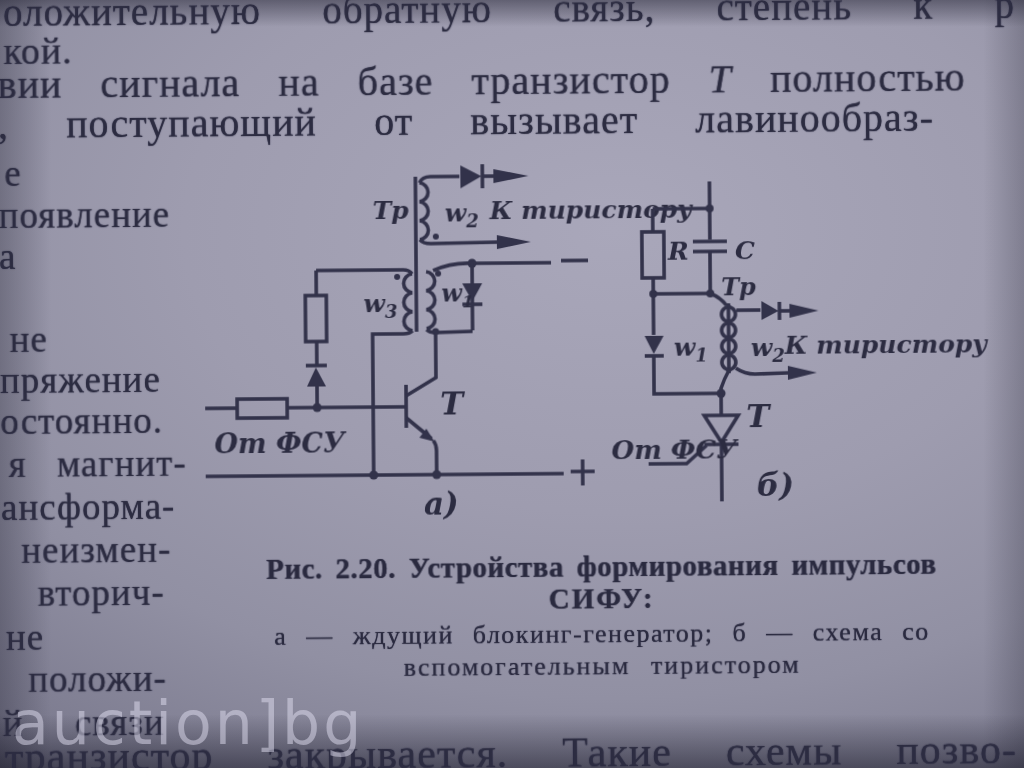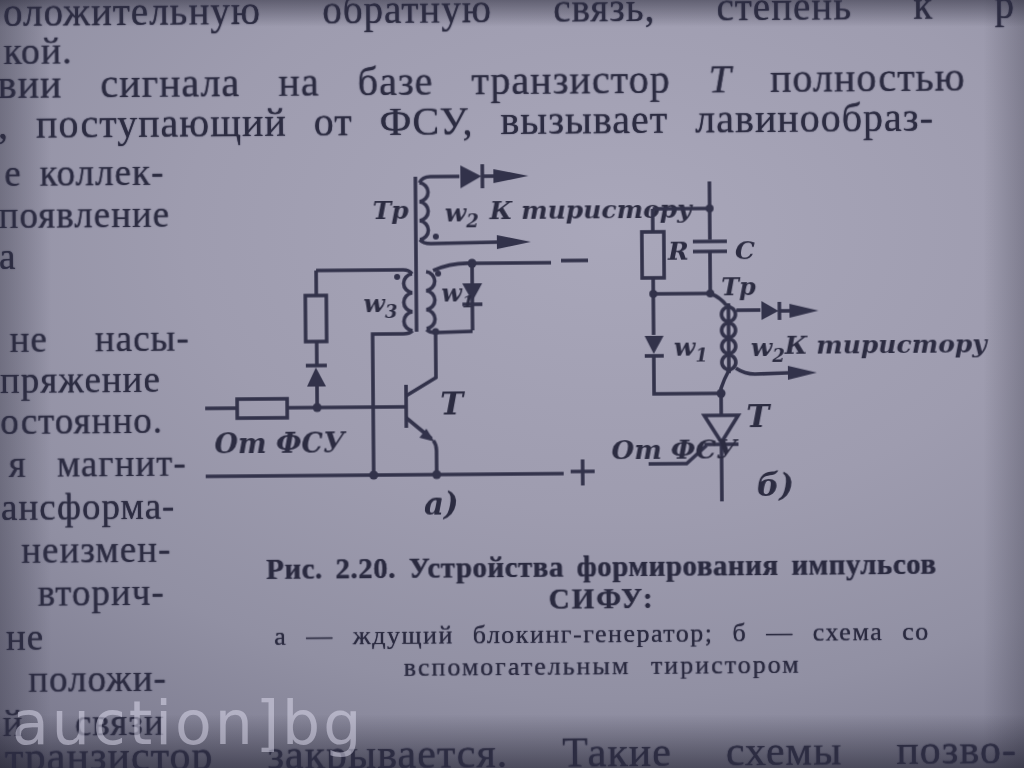--- a/index.html
+++ b/index.html
@@ -66,37 +66,34 @@
           <span class="word">на</span>
           <span class="word">базе</span>
           <span class="word">транзистор</span>
           <span class="word it">Т</span>
           <span class="word">полностью</span>
         </div>
         <div class="text-line" style="left: 0px; top: 98px; width: 936px; font-size: 40px; line-height: 46px;">
           <span class="word">,</span>
           <span class="word">поступающий</span>
           <span class="word">от</span>
-          <span class="word">ФСУ,</span>
           <span class="word">вызывает</span>
           <span class="word">лавинообраз-</span>
         </div>
         <div class="text-line" style="left: 6px; top: 148px; width: 160px; font-size: 37px; line-height: 43px;">
           <span class="word">е</span>
-          <span class="word">коллек-</span>
         </div>
         <div class="text-line" style="left: 0px; top: 190px; width: 192px; font-size: 37px; line-height: 43px;">
           <span class="word">появление</span>
         </div>
         <div class="text-line" style="left: 0px; top: 231px; width: 170px; font-size: 37px; line-height: 43px;">
           <span class="word">а</span>
         </div>
         <div class="text-line" style="left: 10px; top: 314px; width: 180px; font-size: 37px; line-height: 43px;">
           <span class="word">не</span>
-          <span class="word">насы-</span>
         </div>
         <div class="text-line" style="left: 0px; top: 355px; width: 194px; font-size: 37px; line-height: 43px;">
           <span class="word">пряжение</span>
         </div>
         <div class="text-line" style="left: 0px; top: 396px; width: 186px; font-size: 37px; line-height: 43px;">
           <span class="word">остоянно.</span>
         </div>
         <div class="text-line" style="left: 8px; top: 439px; width: 178px; font-size: 37px; line-height: 43px;">
           <span class="word">я</span>
           <span class="word">магнит-</span>

